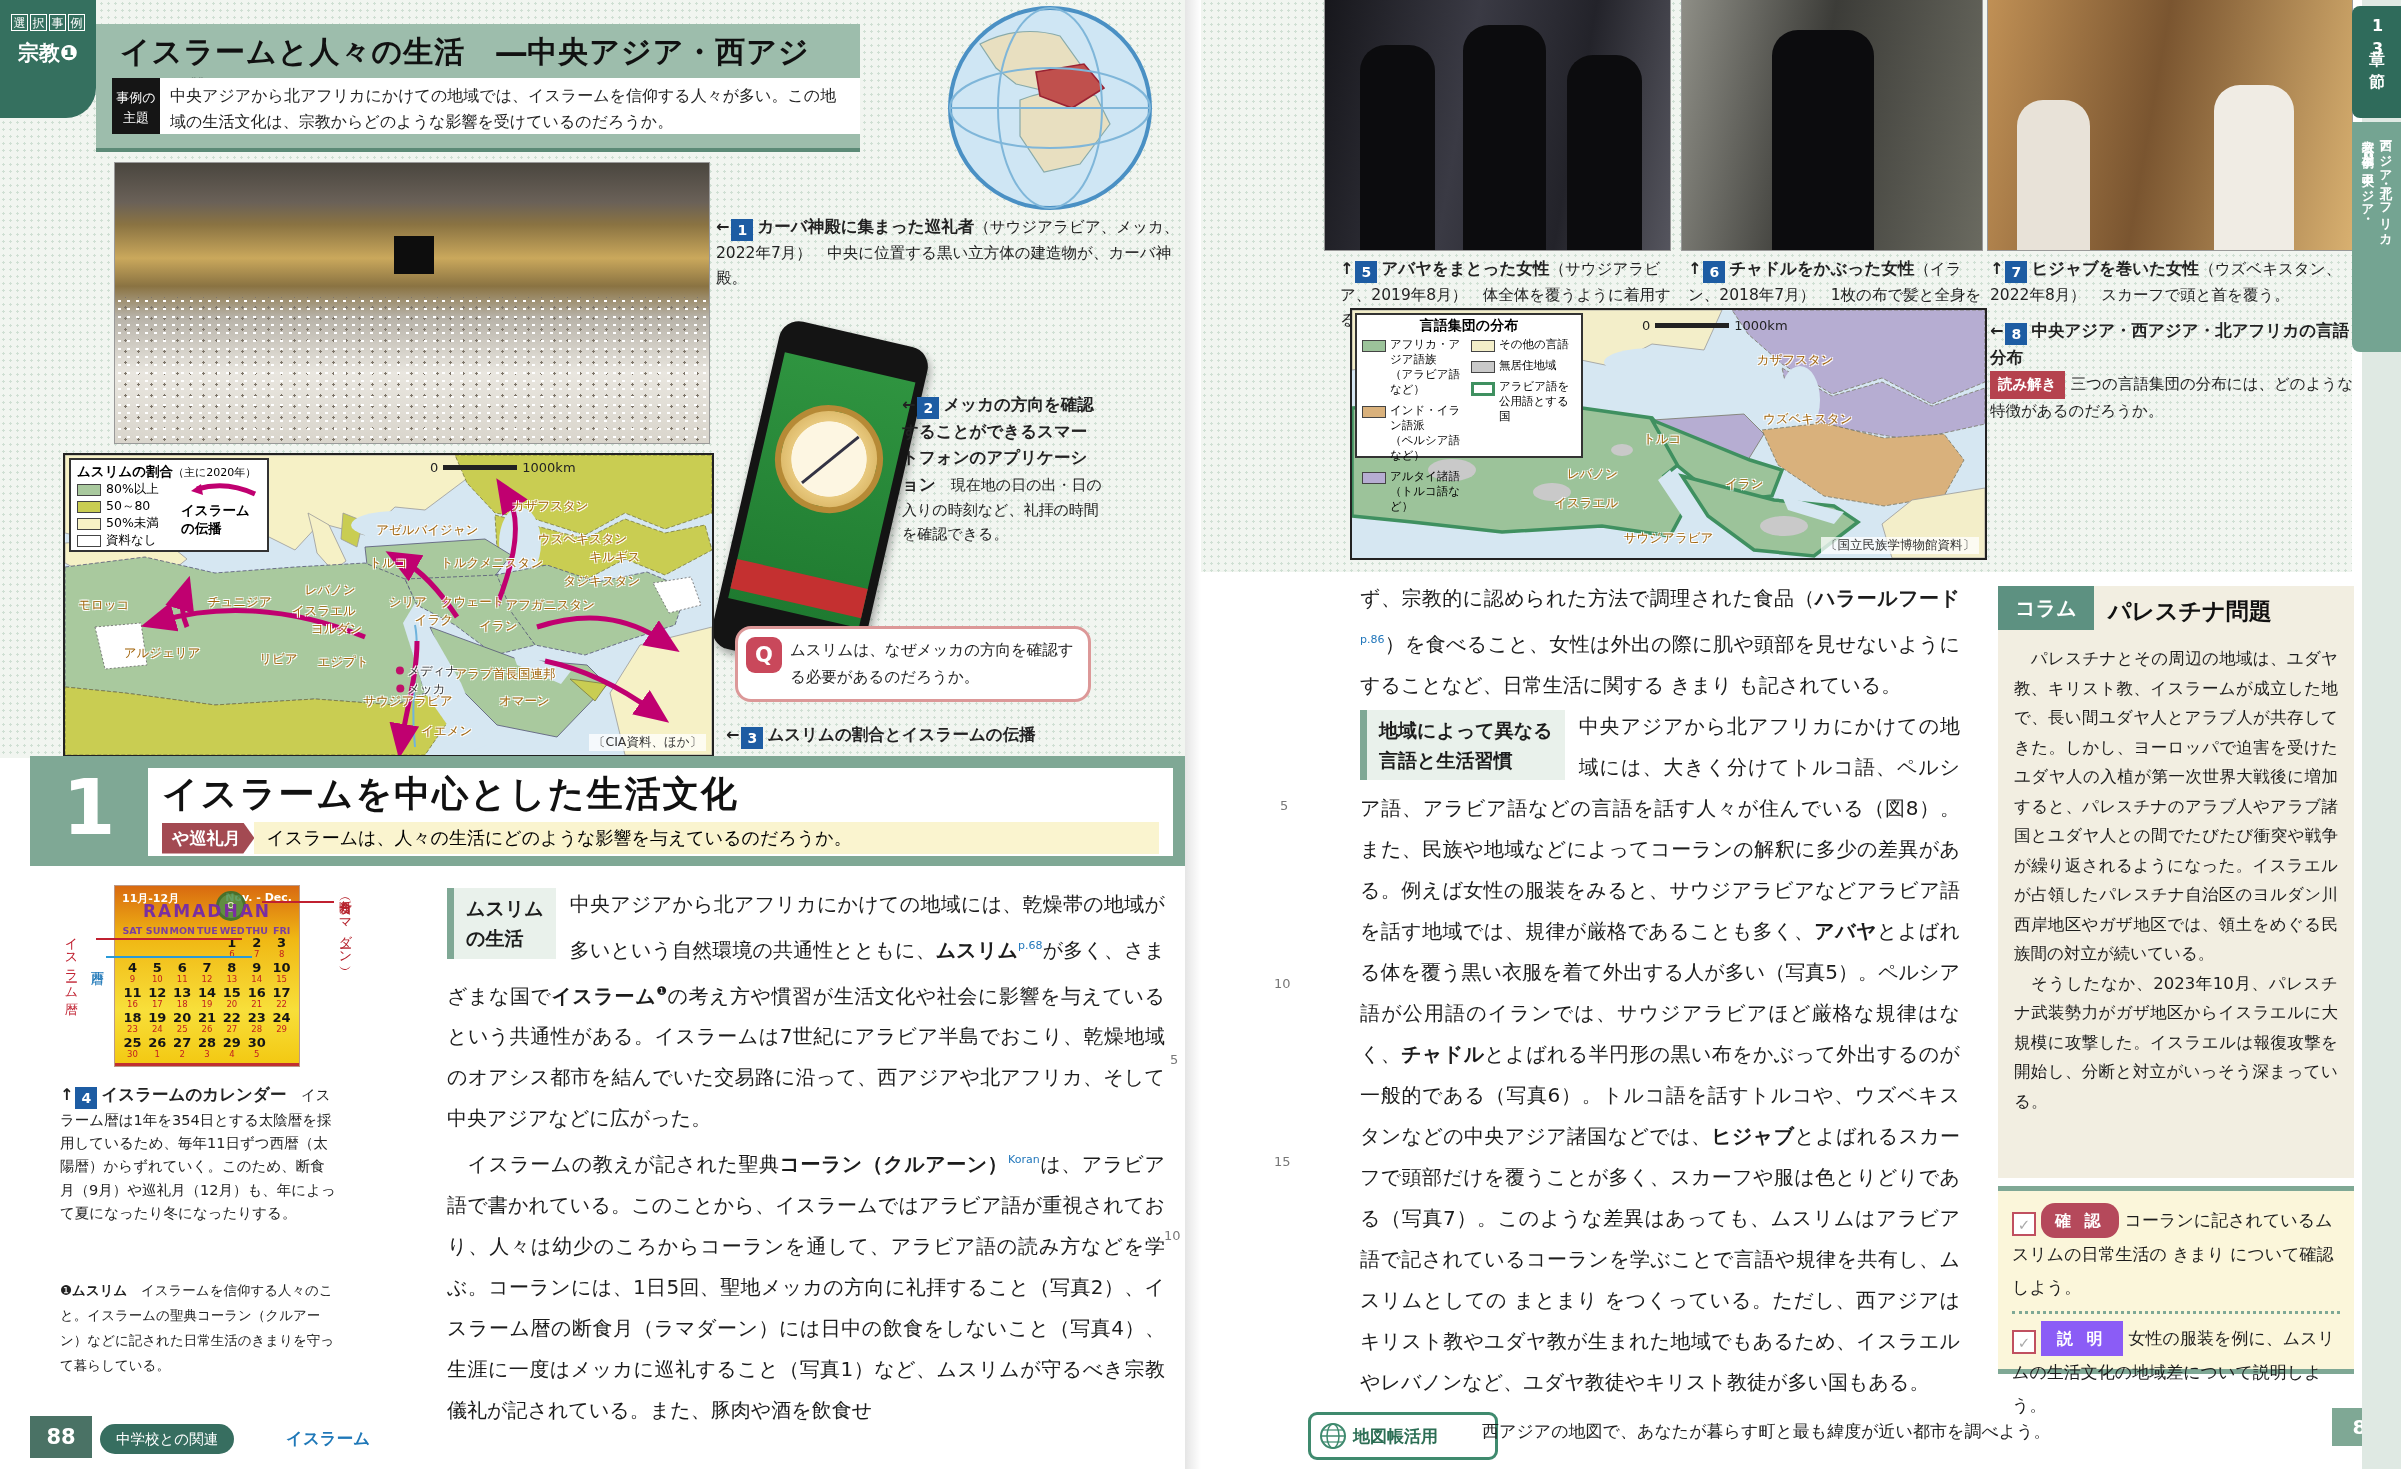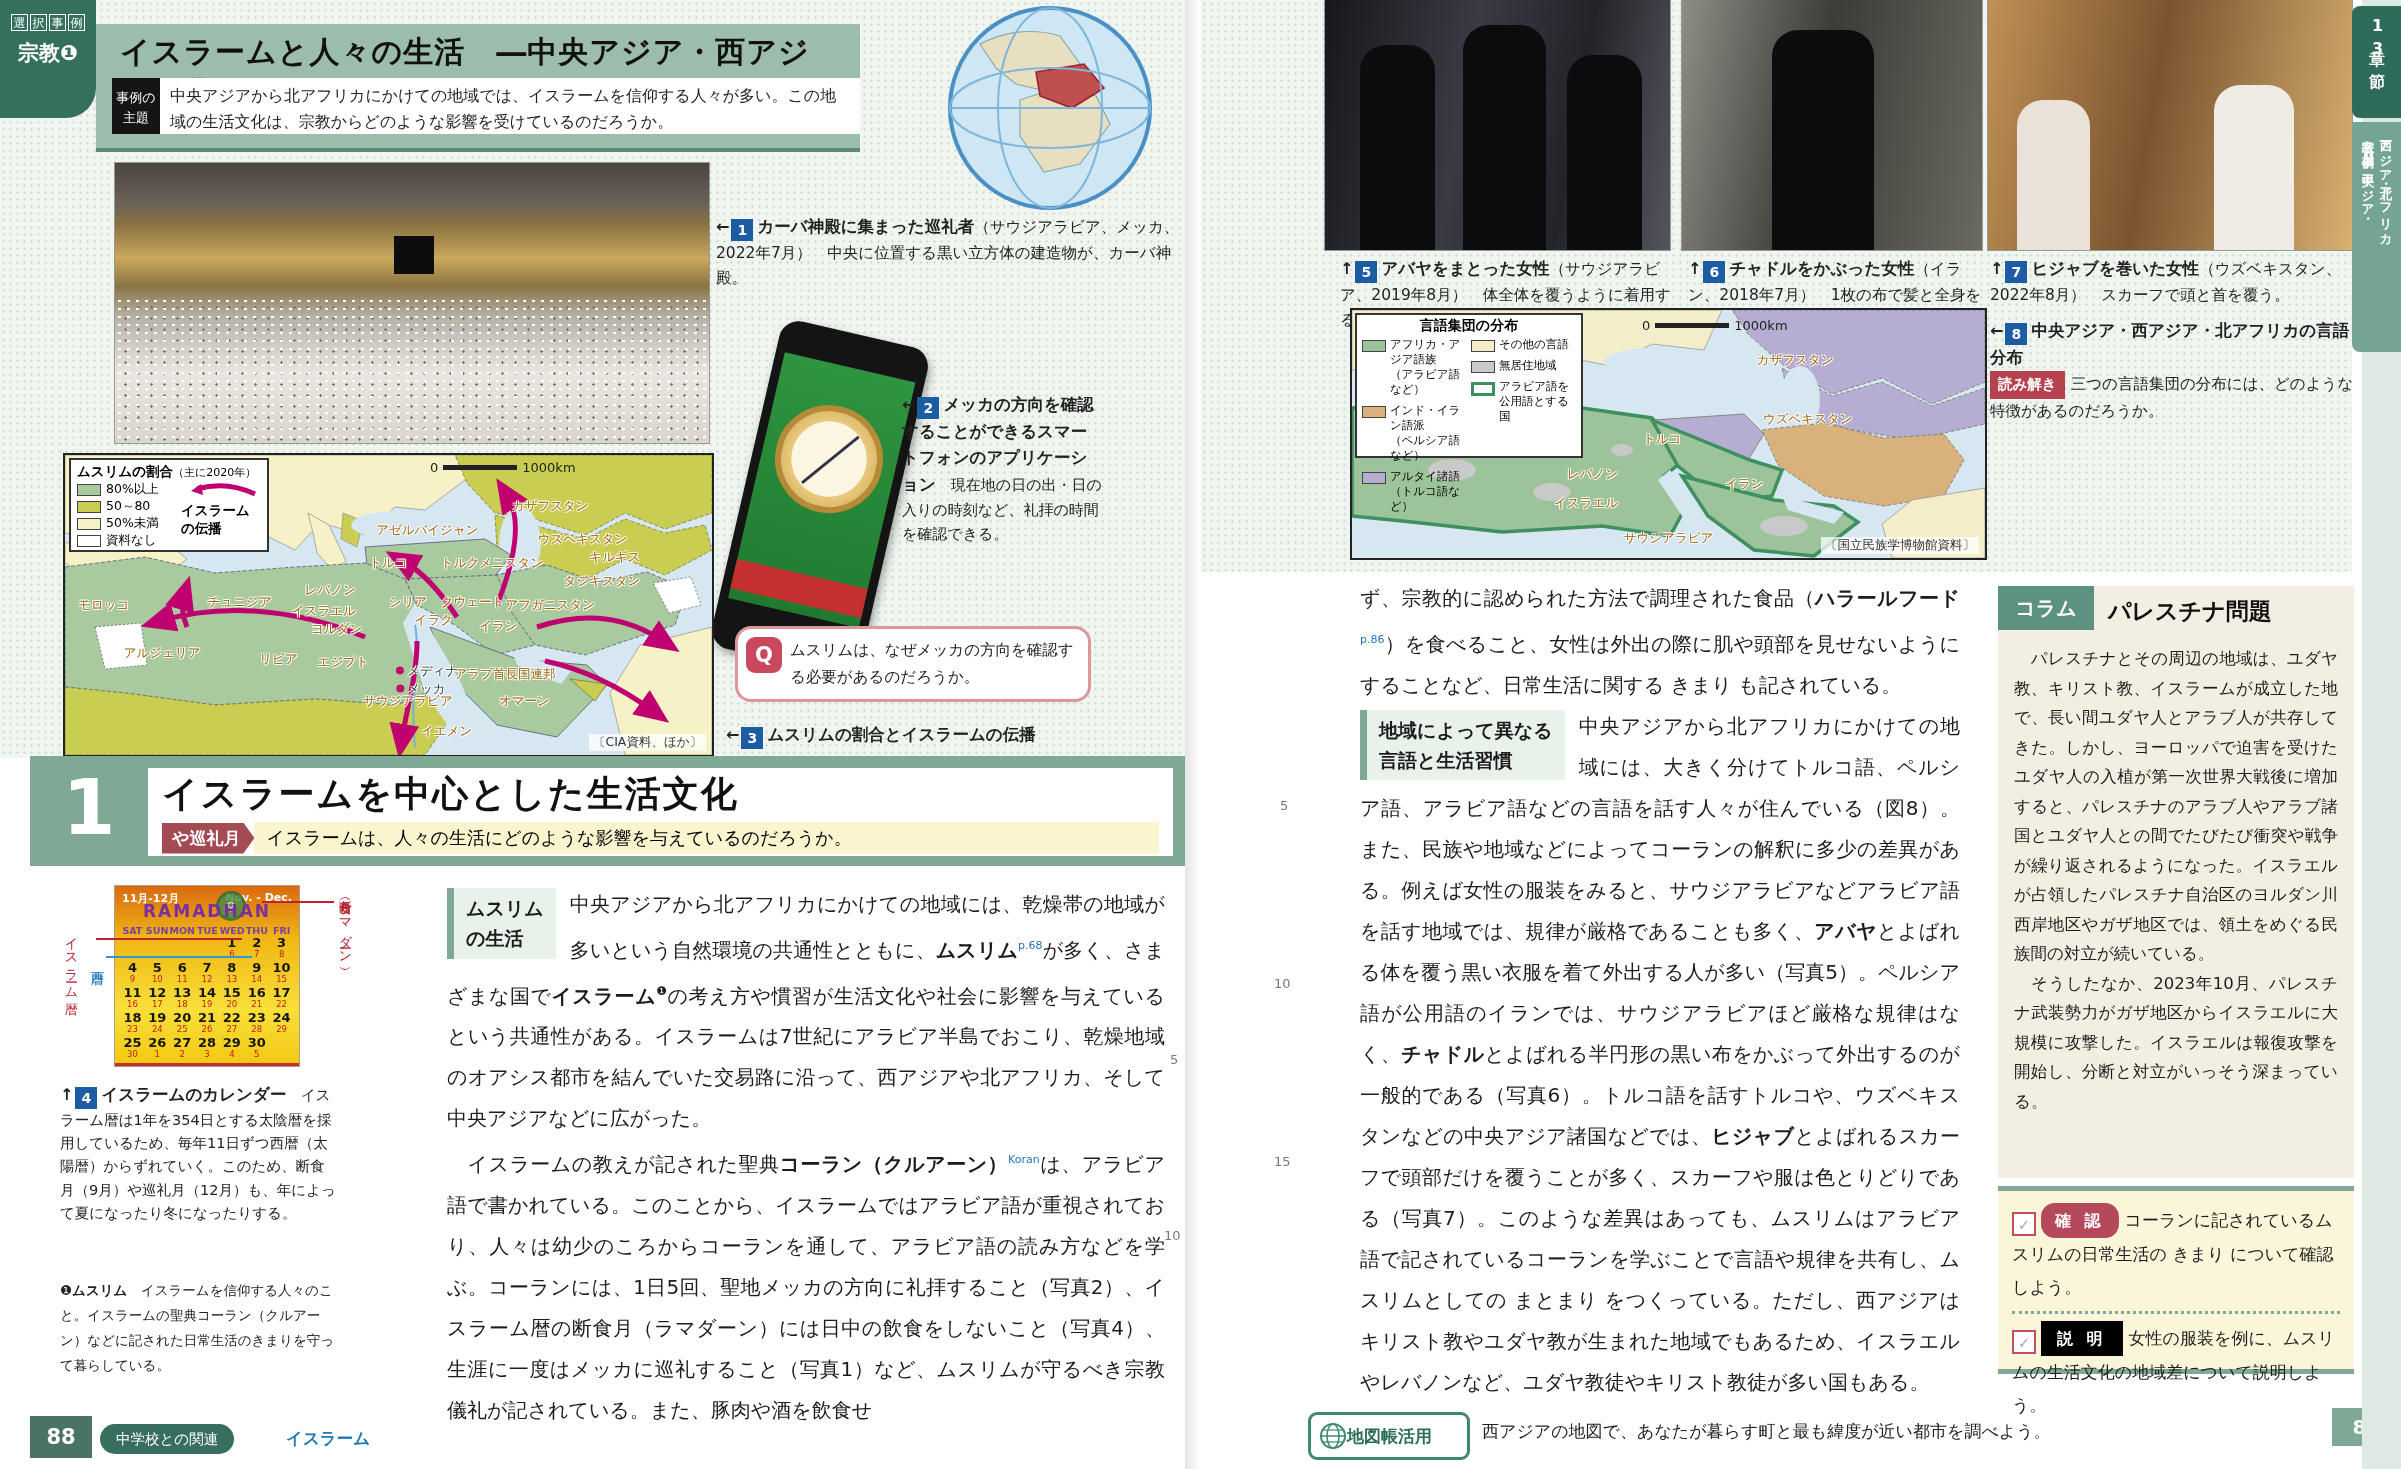--- a/index.html
+++ b/index.html
@@ -104,21 +104,21 @@
   .bodycol { font-size:20px; line-height:41px; color:#1c1c1c; text-align:justify; }
   .float-head { float:left; background:#e9f1eb; border-left:7px solid #7fa895; font-size:19px; font-weight:bold; line-height:1.6; padding:5px 12px; margin:4px 14px 4px 0; }
   .ref { font-size:11px; color:#2277bb; vertical-align:super; }
   .notemark { font-size:12px; vertical-align:super; }
   .linenum { position:absolute; font-size:13px; color:#777; }
 
   
   .pagenum-left { left:30px; top:1416px; width:62px; height:42px; background:#4a7265; color:#fff; font-size:21px; font-weight:bold; text-align:center; line-height:42px; }
   .rel-label { left:100px; top:1424px; height:30px; background:#376e60; color:#fff; font-size:14.5px; border-radius:15px; padding:0 16px; line-height:30px; }
   .rel-text { left:286px; top:1428px; color:#1f78b8; font-size:16.5px; font-weight:bold; }
-  .atlas-box { left:1308px; top:1412px; width:162px; height:48px; background:#fff; border:3px solid #3f8a6e; border-radius:9px; display:flex; align-items:center; padding:0 8px; }
+  .atlas-box { left:1308px; top:1412px; width:190px; height:48px; background:#fff; border:3px solid #3f8a6e; border-radius:9px; display:flex; align-items:center; gap:6px; padding:0 8px; }
   .atlas-box span { color:#2c6e54; font-size:17px; font-weight:bold; }
   .atlas-text { left:1482px; top:1420px; font-size:17px; color:#222; }
   .pagenum-right { left:2332px; top:1408px; width:69px; height:38px; background:#7fa895; color:#fff; font-size:20px; font-weight:bold; text-align:center; line-height:38px; }
 
   
   .photo { top:0; height:250px; box-shadow:0 0 0 1px #999; }
   .p5 { left:1325px; width:345px; background:linear-gradient(100deg,#17171c 0,#3a3a44 40%,#23232a 70%,#55555e 100%); }
   .p6 { left:1682px; width:300px; background:linear-gradient(100deg,#8e8e86 0,#3c3c38 45%,#6a6a60 100%); }
   .p7 { left:1988px; width:364px; background:linear-gradient(100deg,#c09055 0,#7a5530 45%,#d8b070 100%); }
   .silh { position:absolute; bottom:0; background:#0c0c0e; border-radius:26px 26px 0 0; }
@@ -131,21 +131,21 @@
 
   
   .column-box { left:1998px; top:586px; width:356px; height:592px; background:#f2eee1; padding:0 16px; }
   .col-head { position:relative; height:58px; }
   .col-tag { position:absolute; left:-16px; top:0; width:96px; height:44px; background:#5d9181; color:#fff; font-size:20px; font-weight:bold; text-align:center; line-height:44px; }
   .col-title { position:absolute; left:94px; top:10px; font-size:23px; font-weight:bold; color:#111; }
   .col-body { font-size:16.5px; line-height:29.5px; text-align:justify; color:#1c1c1c; }
   .tasks-box { left:1998px; top:1186px; width:356px; height:188px; background:#fbf6da; border-top:5px solid #7fa895; border-bottom:5px solid #7fa895; padding:12px 14px; font-size:17px; line-height:33px; color:#1c1c1c; }
   .chkbox { display:inline-block; width:24px; height:24px; background:#fff; border:2px solid #c05060; color:#aaa; font-size:15px; text-align:center; line-height:22px; vertical-align:-4px; margin-right:5px; }
   .pill { display:inline-block; background:#b5495b; color:#fff; font-size:16px; font-weight:bold; padding:1px 14px; border-radius:14px; margin-right:6px; letter-spacing:4px; }
-  .rect-label { display:inline-block; background:#000000; color:#fff; font-size:16px; font-weight:bold; padding:1px 16px; margin-right:6px; letter-spacing:4px; }
+  .rect-label { display:inline-block; background:#8b5cf6; color:#fff; font-size:16px; font-weight:bold; padding:1px 16px; margin-right:6px; letter-spacing:4px; }
   .task-sep { border-top:3px dotted #7fa895; margin:7px 0; }
 
   
   .strip { left:2362px; top:0; width:39px; height:1469px; background:#dfe9e3; }
   .tab-top { left:2352px; top:6px; width:49px; height:112px; background:#2f6b5b; border-radius:8px 0 0 8px; color:#fff; display:flex; justify-content:center; padding-top:10px; }
   .tab-main { left:2352px; top:122px; width:49px; height:230px; background:#74a492; border-radius:0 0 0 8px; color:#fff; display:flex; justify-content:center; gap:1px; padding-top:8px; }
   .tab-top .vtext, .tab-main .vtext { writing-mode:vertical-rl; text-orientation:upright; font-weight:bold; }
   .tab-top .vtext { font-size:16px; letter-spacing:2px; }
   .tab-main .vtext { font-size:12.5px; letter-spacing:1px; }
   .gutter { left:1185px; top:0; width:16px; height:1469px; background:linear-gradient(90deg,rgba(0,0,0,.10),rgba(0,0,0,0)); }

